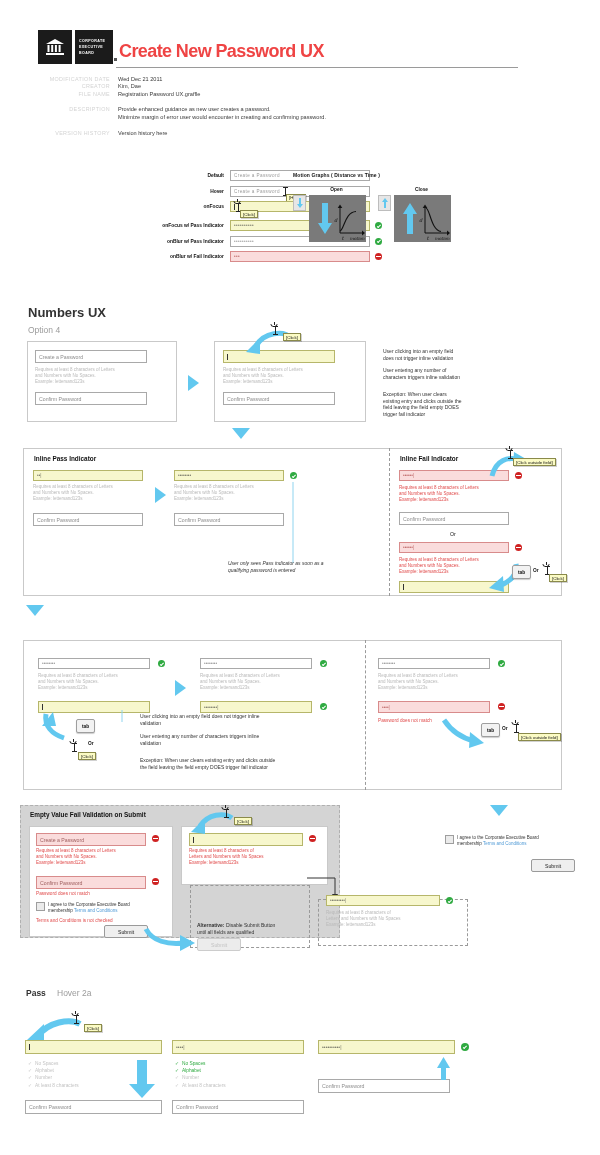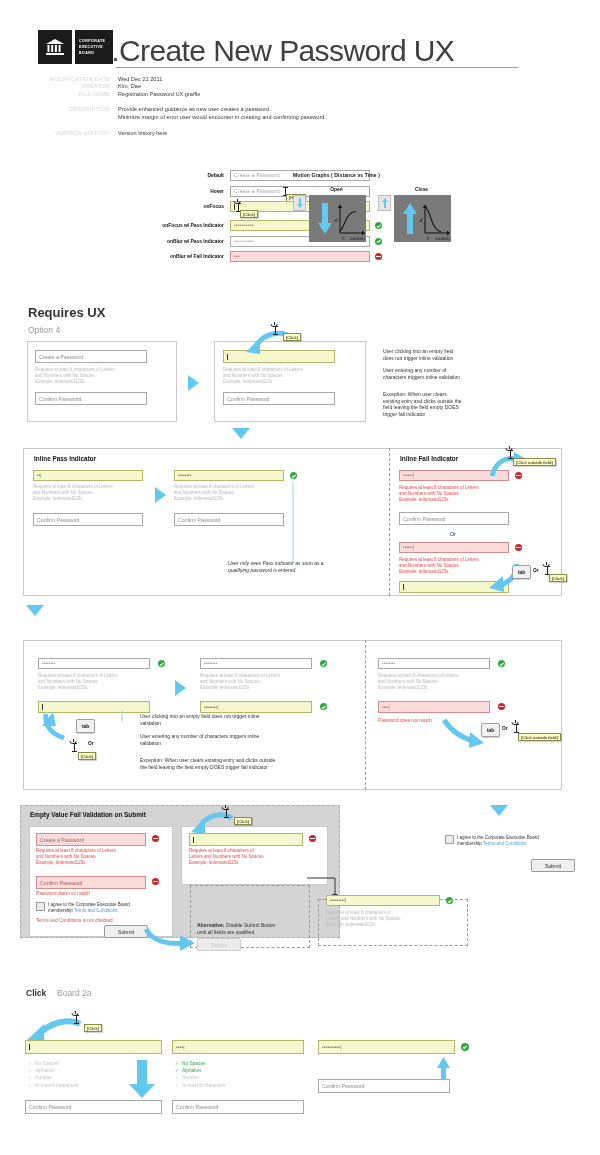--- a/index.html
+++ b/index.html
@@ -12,21 +12,21 @@
 
   
   .hdr{position:absolute;left:38px;top:30px;width:528px;}
   .hdr-top{display:flex;align-items:flex-end;}
   .logo{display:flex;}
   .logo-sq{width:34px;height:34px;background:#1b1b1b;display:flex;align-items:center;justify-content:center;}
   .logo-sq+.logo-sq{margin-left:3px;}
   .logo-words{flex-direction:column;align-items:flex-start;justify-content:center;padding-left:4px;}
   .logo-words span{color:#fff;font-size:3.6px;font-weight:bold;line-height:6px;letter-spacing:.4px;display:block;}
   .dot{width:3px;height:3px;background:#555;align-self:flex-end;margin:0 2px 3px 1px;}
-  .title{font-size:30px;font-weight:normal;color:#404040;letter-spacing:-.6px;line-height:26px;}
+  .title{font-size:18px;font-weight:bold;color:#ef4444;letter-spacing:-.6px;line-height:26px;}
   .title-rule{border-bottom:1.5px solid #9a9a9a;margin-top:3px;width:402px;margin-left:78px;}
 
   .meta{position:absolute;left:38px;top:76px;width:470px;font-size:5.4px;line-height:7.4px;}
   .meta-row{display:flex;margin-bottom:0;}
   .meta-lbl{width:72px;text-align:right;color:#d3d3d3;letter-spacing:.35px;padding-right:8px;font-weight:normal;}
   .meta-val{color:#3a3a3a;font-size:5.6px;}
   .meta-block{margin-top:8px;}
   .meta-block2{margin-top:9px;}
 
   
@@ -292,21 +292,21 @@
               <text x="25.5" y="27" font-size="5" font-style="italic" fill="#111" font-family="DejaVu Serif, serif">d</text>
               <text x="33" y="45" font-size="5" font-style="italic" fill="#111" font-family="DejaVu Serif, serif">t</text>
               <text x="41" y="45" font-size="4.2" font-style="italic" fill="#111" font-family="DejaVu Serif, serif">motion</text>
             </svg>
           </div>
         </div>
       </div>
     </div>
   </div>
 
-  <div class="sec-h1" style="left:28px;top:305px;">Requires UX</div>
+  <div class="sec-h1" style="left:28px;top:305px;">Numbers UX</div>
   <div class="sec-h2" style="left:28px;top:325px;">Option 4</div>
 
   <div class="box" style="left:27px;top:341px;width:150px;height:81px;"></div>
   <div class="f big" style="left:35px;top:350px;width:112px;">
     <span>Create a Password</span>
   </div>
   <div class="help" style="left:35px;top:367px;width:125px;">
     <div>Requires at least 8 characters of Letters</div>
     <div>and Numbers with No Spaces.</div>
     <div>Example: lettersand123s</div>
@@ -636,22 +636,22 @@
   <div class="tri down" style="left:490px;top:805px;"></div>
   <div class="cbrow" style="left:445px;top:835px;width:125px;">
     <div class="cb"></div>
     <div class="cbtxt">
       <span>I agree to the Corporate Executive Board</span><br>
       <span>membership </span><span class="lnk">Terms and Conditions</span>
     </div>
   </div>
   <div class="btn" style="left:531px;top:859px;width:42px;">Submit</div>
 
-  <div class="sec-h2b" style="left:26px;top:988px;color:#333;">Click</div>
-  <div class="sec-h2" style="left:57px;top:988px;">Board 2a</div>
+  <div class="sec-h2b" style="left:26px;top:988px;color:#333;">Pass</div>
+  <div class="sec-h2" style="left:57px;top:988px;">Hover 2a</div>
 
   <svg class="arr" style="left:22px;top:1018px;" width="62" height="30">
     <path d="M58,6 C48,0 26,4 16,18" stroke="#62c8ef" stroke-width="6" fill="none"></path>
     <polygon points="22,6 5,22 22,26" fill="#62c8ef"></polygon>
   </svg>
   <div class="cursor" style="left:72px;top:1011px;">
     <span class="spark">
         <i></i>
         <i></i>
         <i></i>

